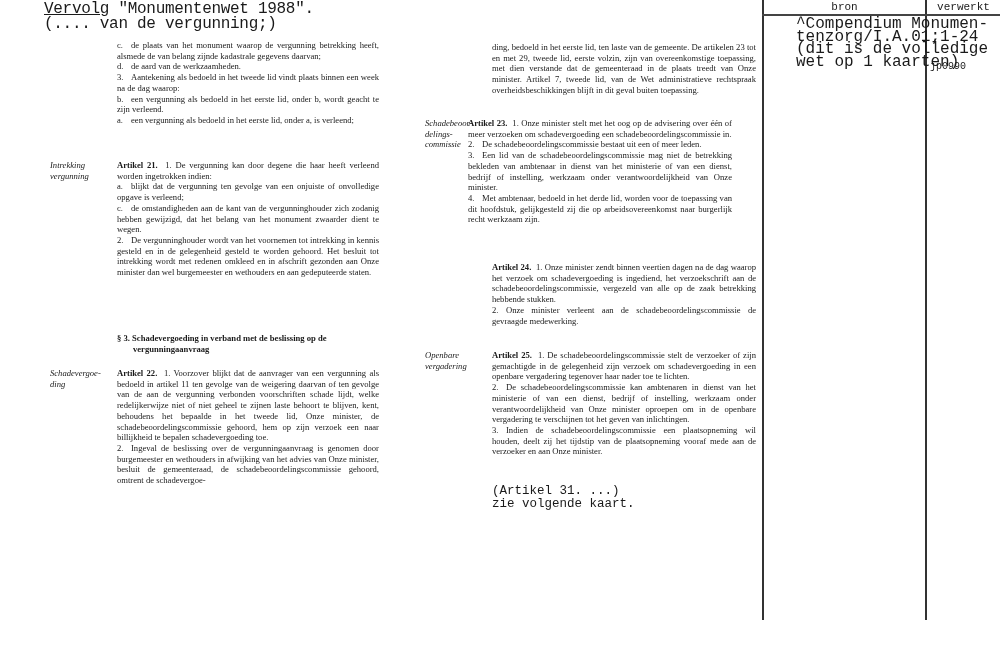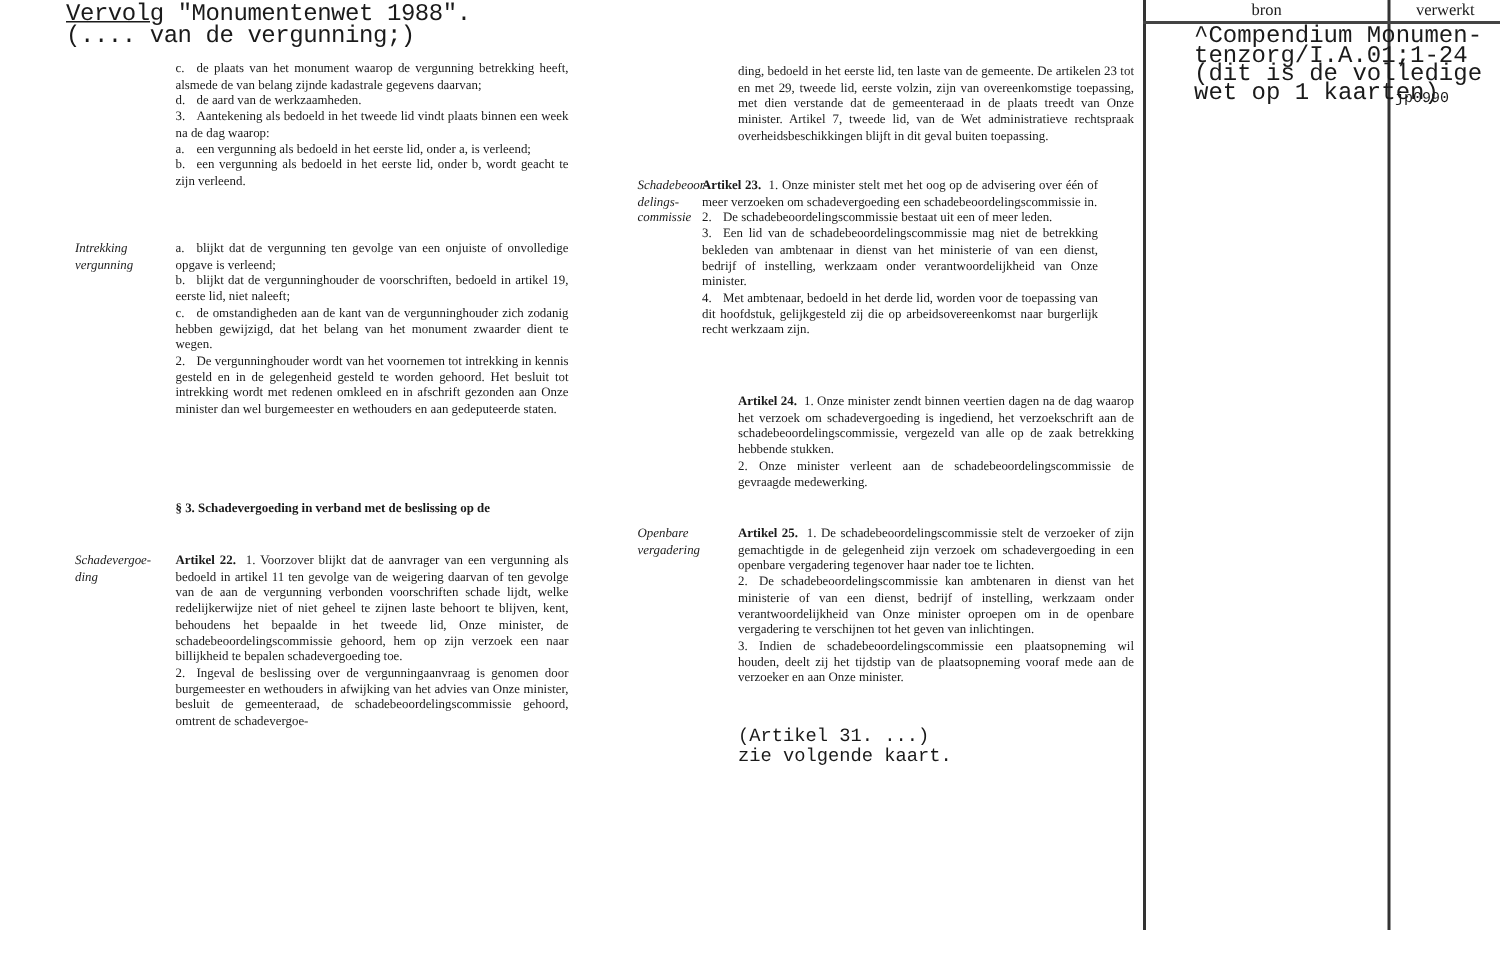--- a/index.html
+++ b/index.html
@@ -1,19 +1,19 @@
 <!DOCTYPE html>
 <html><head>
 <meta charset="utf-8">
 <style>
   html, body { margin:0; padding:0; background:#fff; }
   body { width:1000px; height:649px; position:relative; overflow:hidden; color:#1a1a1a; }
   .mono { font-family: "Liberation Mono", "DejaVu Sans Mono", monospace; }
   .serif { font-family: "Liberation Serif", "DejaVu Serif", serif; }
-  .sans { font-family: Liberation Serif, serif; }
+  .sans { font-family: Liberation Mono, monospace; }
 
   .header { position:absolute; left:44px; top:2px; font-size:16px; line-height:15px; letter-spacing:-0.3px; }
   .header .u { text-decoration: underline; }
 
   .col { position:absolute; font-size:8.6px; line-height:10.7px; text-align:justify; hyphens:none; }
   .col p { margin:0; }
   .b { font-weight:bold; }
   .num { display:inline-block; width:14px; }
 
   .margin-note { position:absolute; font-style:italic; font-size:8.6px; line-height:10.7px; }
@@ -35,37 +35,38 @@
 
 <div class="header mono">
   <div><span class="u">Vervolg</span><span> "Monumentenwet 1988".</span></div>
   <div>(.... van de vergunning;)</div>
 </div>
 
 <div class="col serif" style="left:117px; top:40px; width:262px;">
   <p><span class="num">c.</span><span>de plaats van het monument waarop de vergunning betrekking heeft, alsmede de van belang zijnde kadastrale gegevens daarvan;</span></p>
   <p><span class="num">d.</span><span>de aard van de werkzaamheden.</span></p>
   <p><span class="num">3.</span><span>Aantekening als bedoeld in het tweede lid vindt plaats binnen een week na de dag waarop:</span></p>
+  <p><span class="num">b.</span><span>een vergunning als bedoeld in het eerste lid, onder b, wordt geacht te zijn verleend.</span></p>
   <p><span class="num">a.</span><span>een vergunning als bedoeld in het eerste lid, onder a, is verleend;</span></p>
-  <p><span class="num">b.</span><span>een vergunning als bedoeld in het eerste lid, onder b, wordt geacht te zijn verleend.</span></p>
 </div>
 
 <div class="margin-note serif" style="left:50px; top:160px;">
   <div>Intrekking</div>
   <div>vergunning</div>
 </div>
 <div class="col serif" style="left:117px; top:160px; width:262px;">
+  <p><span class="b">Artikel 21.</span>&nbsp;&nbsp;<span>1.   De vergunning kan door degene die haar heeft verleend worden ingetrokken indien:</span></p>
   <p><span class="num">a.</span><span>blijkt dat de vergunning ten gevolge van een onjuiste of onvolledige opgave is verleend;</span></p>
-  <p><span class="num">b.</span><span>blijkt dat de vergunninghouder de voorschriften, bedoeld in artikel 19, eerste lid, niet naleeft;</span></p>
   <p><span class="num">c.</span><span>de omstandigheden aan de kant van de vergunninghouder zich zodanig hebben gewijzigd, dat het belang van het monument zwaarder dient te wegen.</span></p>
   <p><span class="num">2.</span><span>De vergunninghouder wordt van het voornemen tot intrekking in kennis gesteld en in de gelegenheid gesteld te worden gehoord. Het besluit tot intrekking wordt met redenen omkleed en in afschrift gezonden aan Onze minister dan wel burgemeester en wethouders en aan gedeputeerde staten.</span></p>
 </div>
 
 <div class="section serif">
   <span>§ 3.</span>&nbsp;<span>Schadevergoeding in verband met de beslissing op de</span>
+  <span class="ind">vergunningaanvraag</span>
 </div>
 
 <div class="margin-note serif" style="left:50px; top:368px;">
   <div>Schadevergoe-</div>
   <div>ding</div>
 </div>
 <div class="col serif" style="left:117px; top:368px; width:262px;">
   <p><span class="b">Artikel 22.</span>&nbsp;&nbsp;<span>1.   Voorzover blijkt dat de aanvrager van een vergunning als bedoeld in artikel 11 ten gevolge van de weigering daarvan of ten gevolge van de aan de vergunning verbonden voorschriften schade lijdt, welke redelijkerwijze niet of niet geheel te zijnen laste behoort te blijven, kent, behoudens het bepaalde in het tweede lid, Onze minister, de schadebeoordelingscommissie gehoord, hem op zijn verzoek een naar billijkheid te bepalen schadevergoeding toe.</span></p>
   <p><span class="num">2.</span><span>Ingeval de beslissing over de vergunningaanvraag is genomen door burgemeester en wethouders in afwijking van het advies van Onze minister, besluit de gemeenteraad, de schadebeoordelingscommissie gehoord, omtrent de schadevergoe-</span></p>
 </div>

